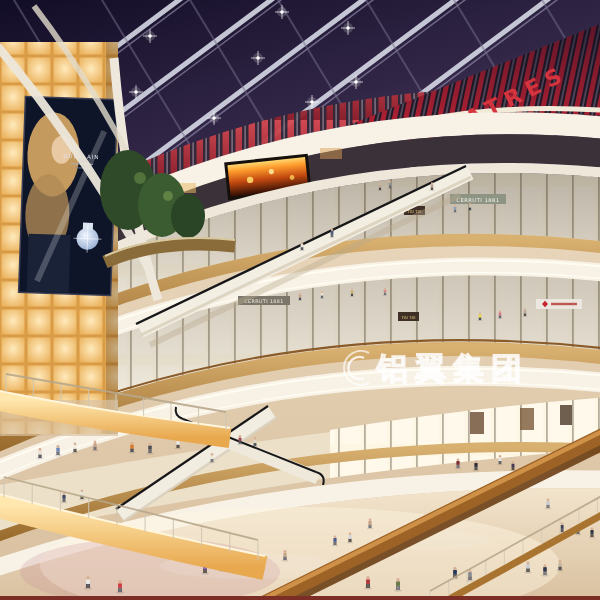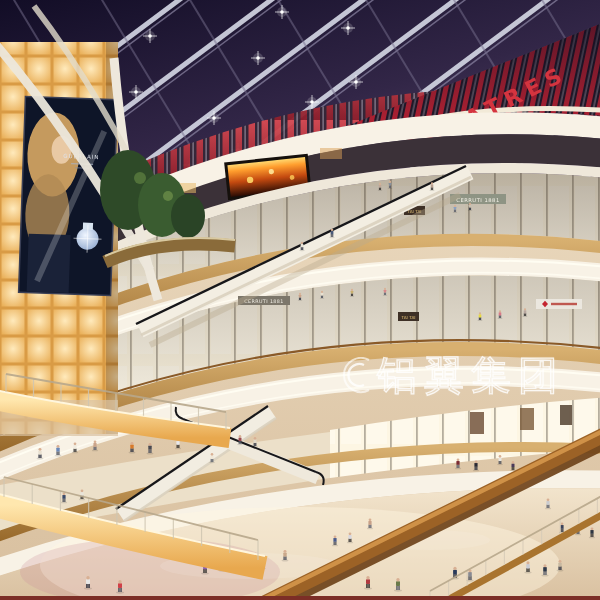--- a/index.html
+++ b/index.html
@@ -1,21 +1,21 @@
 <!DOCTYPE html>
 <html><head>
 <meta charset="utf-8">
 <style>
   html,body{margin:0;padding:0;background:#111;}
   .stage{position:relative;width:600px;height:600px;overflow:hidden;background:#0c0918;
          font-family:"DejaVu Sans",sans-serif;}
   .stage svg.scene{position:absolute;inset:0;display:block;}
   .watermark{position:absolute;left:334px;top:348px;display:flex;align-items:center;gap:5px;
     color:rgba(255,255,255,0.14);-webkit-text-stroke:1.2px rgba(255,255,255,0.82);
-    font-size:40px;font-weight:normal;letter-spacing:7px;
+    font-size:31px;font-weight:bold;letter-spacing:7px;
     text-shadow:0 0 3px rgba(255,255,255,0.25);pointer-events:none;
     font-family:"DejaVu Sans",sans-serif;}
   .wm-logo{width:38px;height:38px;flex:0 0 auto;}
 </style>
 </head>
 <body>
 
 <div class="stage">
 <svg class="scene" width="600" height="600" viewBox="0 0 600 600">
   <defs>

